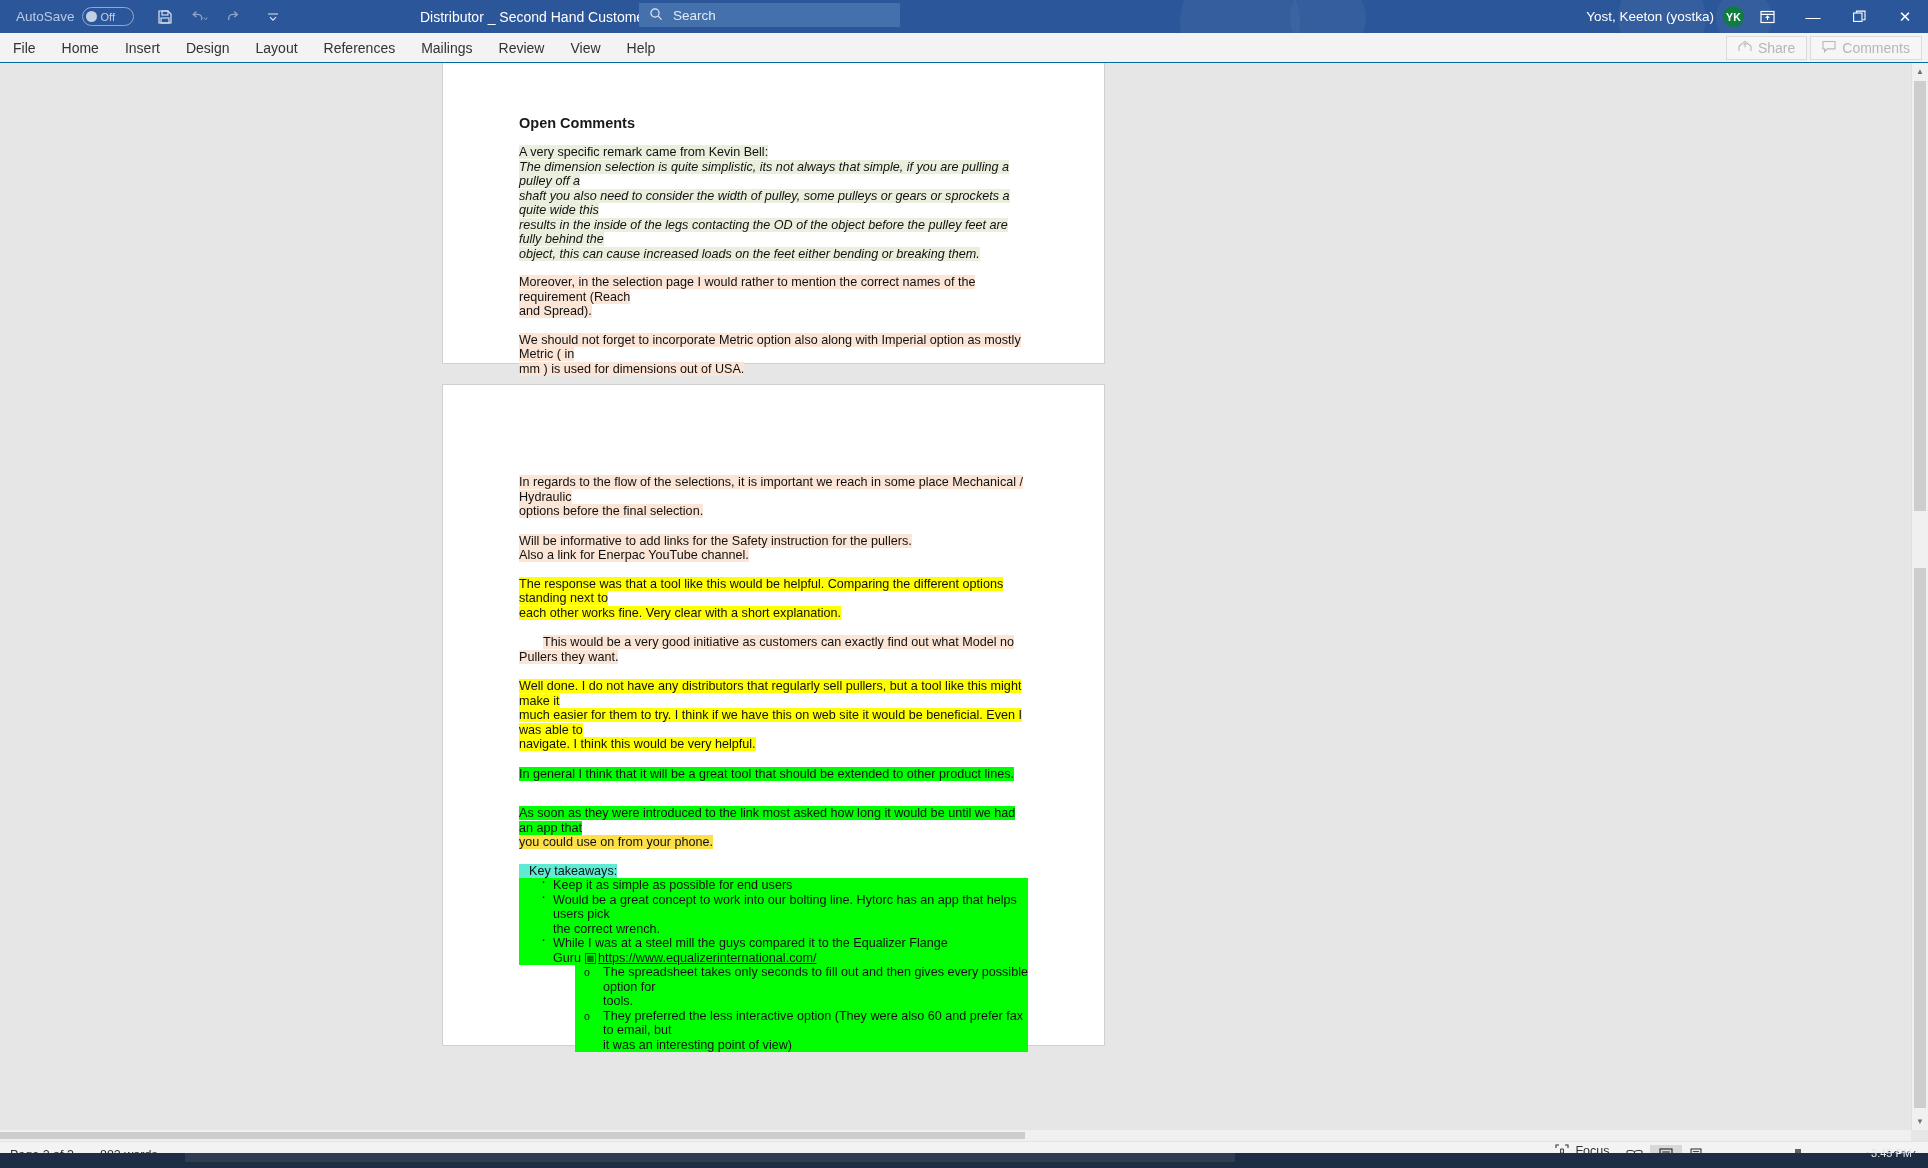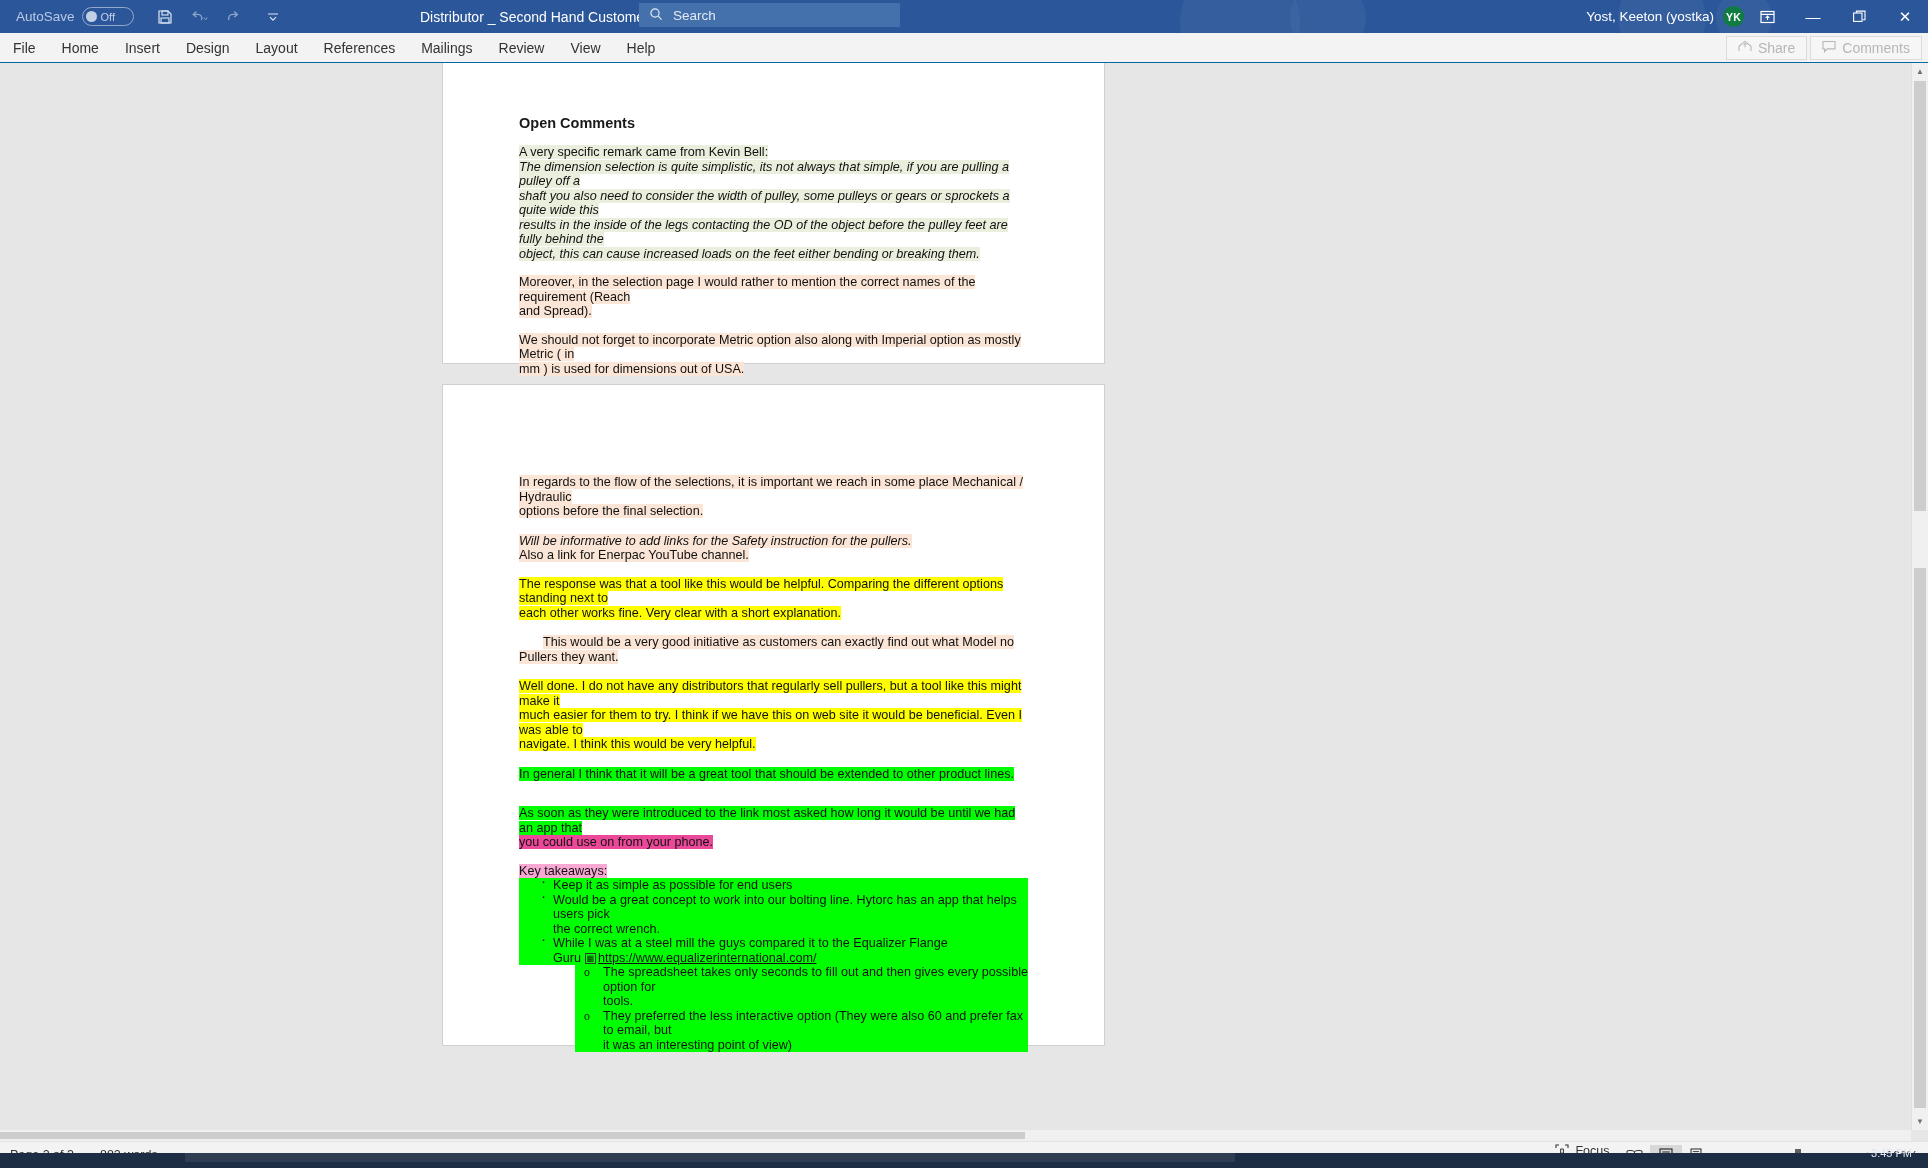--- a/index.html
+++ b/index.html
@@ -436,21 +436,21 @@
     </div>
 
     <div class="page" id="page2">
       <div class="page-inner" style="padding-top:90px;">
         <div id="p2b0">
             <p class="para"><span class="hl" style="background: rgb(251, 229, 214);">In regards to the flow of the selections, it is important we reach in some place Mechanical / Hydraulic</span></p>
             <p class="para"><span class="hl" style="background: rgb(251, 229, 214);">options before the final selection.</span></p>
           </div>
         <div style="height:15px;"></div>
         <div id="p2b1">
-            <p class="para"><span class="hl" style="background: rgb(251, 229, 214); font-style: italic;">Will be informative to add links for the Safety instruction for the pullers.</span></p>
+            <p class="para"><span class="hl" style="background: rgb(251, 229, 214);">Will be informative to add links for the Safety instruction for the pullers.</span></p>
             <p class="para"><span class="hl" style="background: rgb(251, 229, 214);">Also a link for Enerpac YouTube channel.</span></p>
           </div>
         <div style="height:14px;"></div>
         <div id="p2b2">
             <p class="para"><span class="hl" style="background: rgb(255, 255, 0);">The response was that a tool like this would be helpful. Comparing the different options standing next to</span></p>
             <p class="para"><span class="hl" style="background: rgb(255, 255, 0);">each other works fine. Very clear with a short explanation.</span></p>
           </div>
         <div style="height:15px;"></div>
         <div id="p2b3">
             <p class="para"><span class="hl" style="background: rgb(251, 229, 214); margin-left: 24px;">This would be a very good initiative as customers can exactly find out what Model no Pullers they want.</span></p>
@@ -461,26 +461,26 @@
             <p class="para"><span class="hl" style="background: rgb(255, 255, 0);">much easier for them to try.  I think if we have this on web site it would be beneficial.  Even I was able to</span></p>
             <p class="para"><span class="hl" style="background: rgb(255, 255, 0);">navigate.  I think this would be very helpful.</span></p>
           </div>
         <div style="height:15px;"></div>
         <div id="p2b5">
             <p class="para"><span class="hl" style="background: rgb(0, 255, 0);">In general I think that it will be a great tool that should be extended to other product lines.</span></p>
           </div>
         <div style="height:25px;"></div>
         <div id="p2b6">
             <p class="para"><span class="hl" style="background: rgb(0, 255, 0);">As soon as they were introduced to the link most asked how long it would be until we had an app that</span></p>
-            <p class="para"><span class="hl" style="background: #ec4899;">you could use on from your phone.</span></p>
+            <p class="para"><span class="hl" style="background: #fde047;">you could use on from your phone.</span></p>
           </div>
         <div style="height:14px;"></div>
 
         <div id="takeaways">
-            <p class="para"><span class="hl" style="background: #f9a8d4;">Key takeaways:</span></p>
+            <p class="para"><span class="hl" style="background: #5eead4; padding-left: 10px;">Key takeaways:</span></p>
             <ul class="bl" style="background: rgb(0, 255, 0);">
               <li><span>Keep it as simple as possible for end users</span></li>
               <li><span>Would be a great concept to work into our bolting line. Hytorc has an app that helps users pick</span></li>
               <li class="cont nobullet" style="list-style: none; --none: 1; position: relative; padding-left: 34px;"><span>the correct wrench.</span></li>
               <li><span>While I was at a steel mill the guys compared it to the Equalizer Flange</span></li>
               <li class="nobullet"><span>Guru </span><span class="linkicon">▦</span><a class="doclink" href="#">https://www.equalizerinternational.com/</a></li>
             </ul>
             <ul class="bl2" style="background: rgb(0, 255, 0); margin-left: 56px;">
               <li>The spreadsheet takes only seconds to fill out and then gives every possible option for</li>
               <li class="nobullet">tools.</li>

